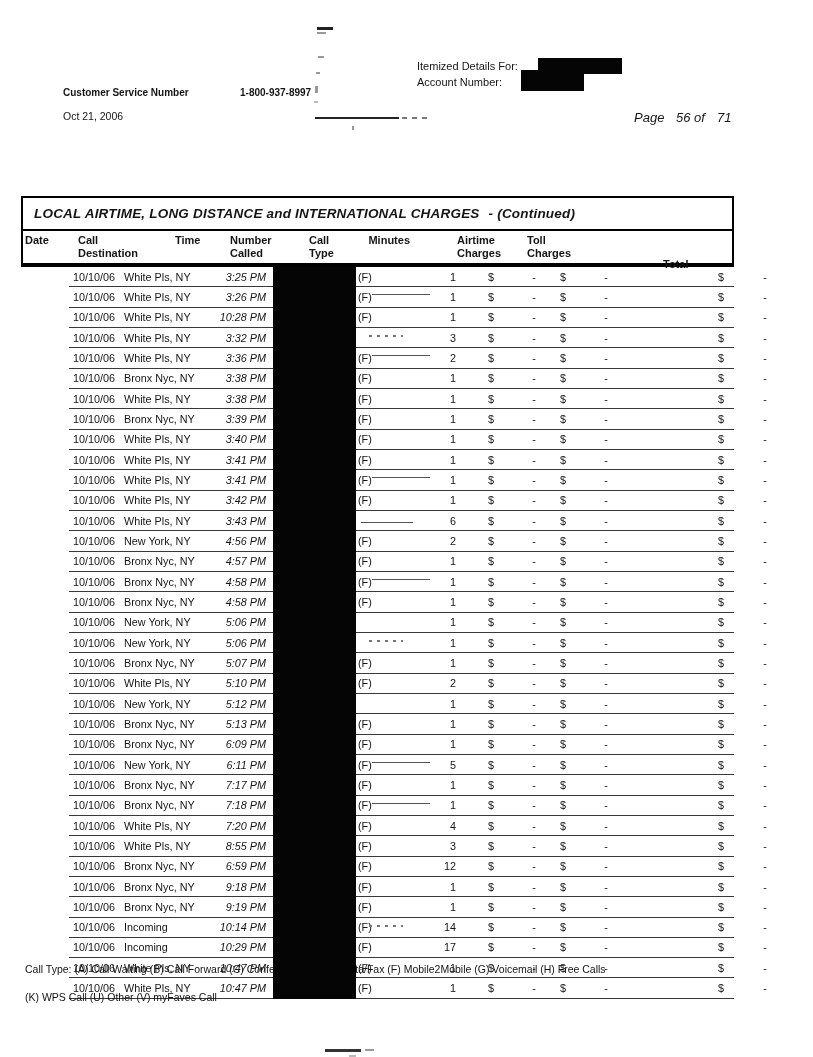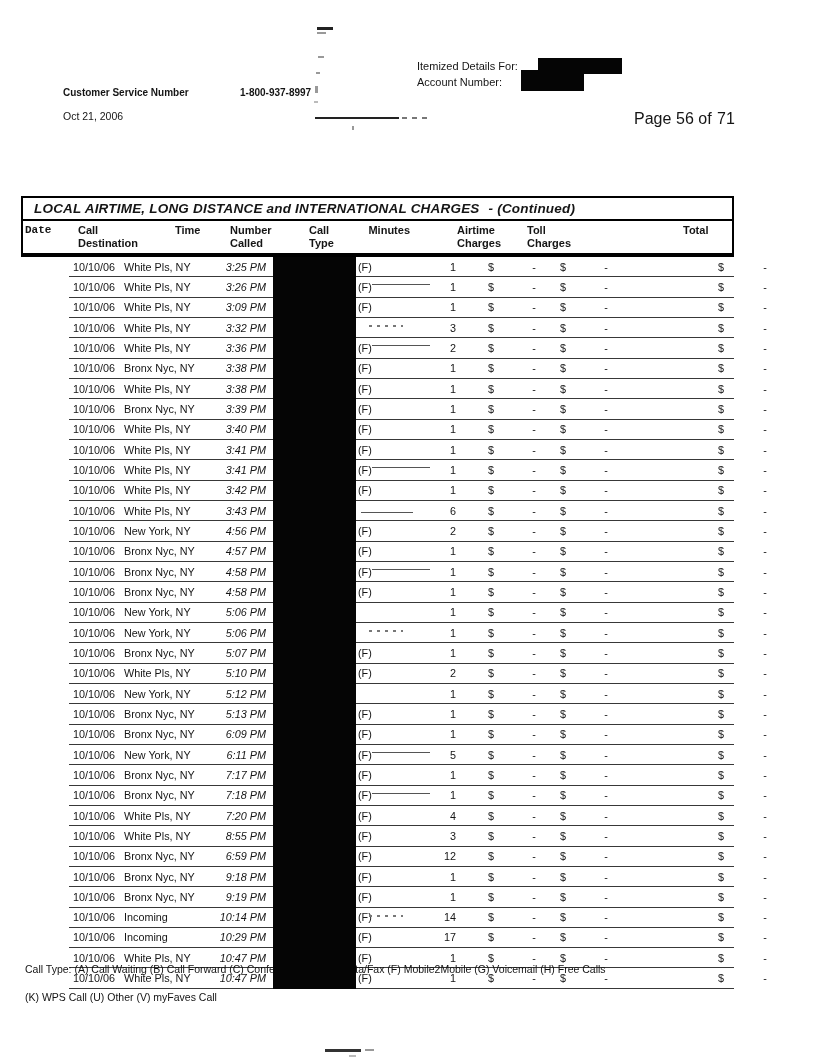--- a/index.html
+++ b/index.html
@@ -6,29 +6,29 @@
   body{
     width:813px;height:1057px;position:relative;background:#ffffff;
     font-family:"Liberation Sans", sans-serif;color:#151515;overflow:hidden;
     -webkit-font-smoothing:antialiased;
   }
   .abs{position:absolute;}
   
   .hdr-small{font-size:11px;line-height:14px;}
   .hdr-bold{font-size:10px;font-weight:bold;}
   .redact{background:#050505;position:absolute;}
-  .page-num{font-size:16px;}
+  .page-num{font-size:13px;font-style:italic;}
   
   .artifact{position:absolute;background:#222;}
   .artifact.faint{background:#999;}
   .artifact.fainter{background:#bbb;}
   
   .tbl{position:absolute;left:21px;top:196px;width:713px;}
   .tbl-title{
-    box-sizing:border-box;border:2.5px solid #000;height:25px;
+    box-sizing:border-box;border:2.5px solid #000;height:35px;
     display:flex;align-items:center;padding-left:11px;
     font-size:13.5px;font-weight:bold;font-style:italic;letter-spacing:.2px;
   }
   .tbl-title .cont{margin-left:9px;}
   .tbl-head{
     box-sizing:border-box;position:relative;height:36px;
     border-left:2.5px solid #000;border-right:2.5px solid #000;border-bottom:4px solid #000;
     font-size:11px;font-weight:bold;line-height:13px;
   }
   .th{position:absolute;top:3px;white-space:pre-line;}
@@ -83,34 +83,34 @@
 <div class="abs page-num" style="left:634px;top:110px;">Page</div>
 <div class="abs page-num" style="left:676px;top:110px;">56 of</div>
 <div class="abs page-num" style="left:717px;top:110px;">71</div>
 
 <div class="tbl">
   <div class="tbl-title">
     <span>LOCAL AIRTIME, LONG DISTANCE and INTERNATIONAL CHARGES</span>
     <span class="cont">- (Continued)</span>
   </div>
   <div class="tbl-head">
-    <span class="th" style="left:2px;font-family:Liberation Mono, monospace;">Date</span>
+    <span class="th" style="left:2px;">Date</span>
     <span class="th" style="left:55px;">Call
 Destination</span>
     <span class="th" style="left:152px;">Time</span>
     <span class="th" style="left:207px;">Number
 Called</span>
     <span class="th" style="left:286px;">Call
 Type</span>
     <span class="th right" style="left:330px;width:57px;">Minutes</span>
     <span class="th" style="left:434px;">Airtime
 Charges</span>
     <span class="th" style="left:504px;">Toll
 Charges</span>
-    <span class="th" style="left:660px;">Total</span>
+    <span class="th" style="left:640px;margin-top:24px;">Total</span>
   </div>
   <div class="rows" id="rows">
     <div class="redact-col"></div>
 
   <div class="row">
     <span class="c date">10/10/06</span>
     <span class="c dest">White Pls, NY</span>
     <span class="c time">3:25 PM</span>
     <span class="c type">(F)</span>
     <span class="c mins">1</span>
@@ -133,21 +133,21 @@
     <span class="c cur-t">$</span>
     <span class="c amt-t">-</span>
     <span class="c cur-g">$</span>
     <span class="c amt-g">-</span>
   <span class="smudge dash"></span>
       </div>
 
   <div class="row">
     <span class="c date">10/10/06</span>
     <span class="c dest">White Pls, NY</span>
-    <span class="c time">3:09 PM</span>
+    <span class="c time">10:28 PM</span>
     <span class="c type">(F)</span>
     <span class="c mins">1</span>
     <span class="c cur-a">$</span>
     <span class="c amt-a">-</span>
     <span class="c cur-t">$</span>
     <span class="c amt-t">-</span>
     <span class="c cur-g">$</span>
     <span class="c amt-g">-</span>
   </div>
 

